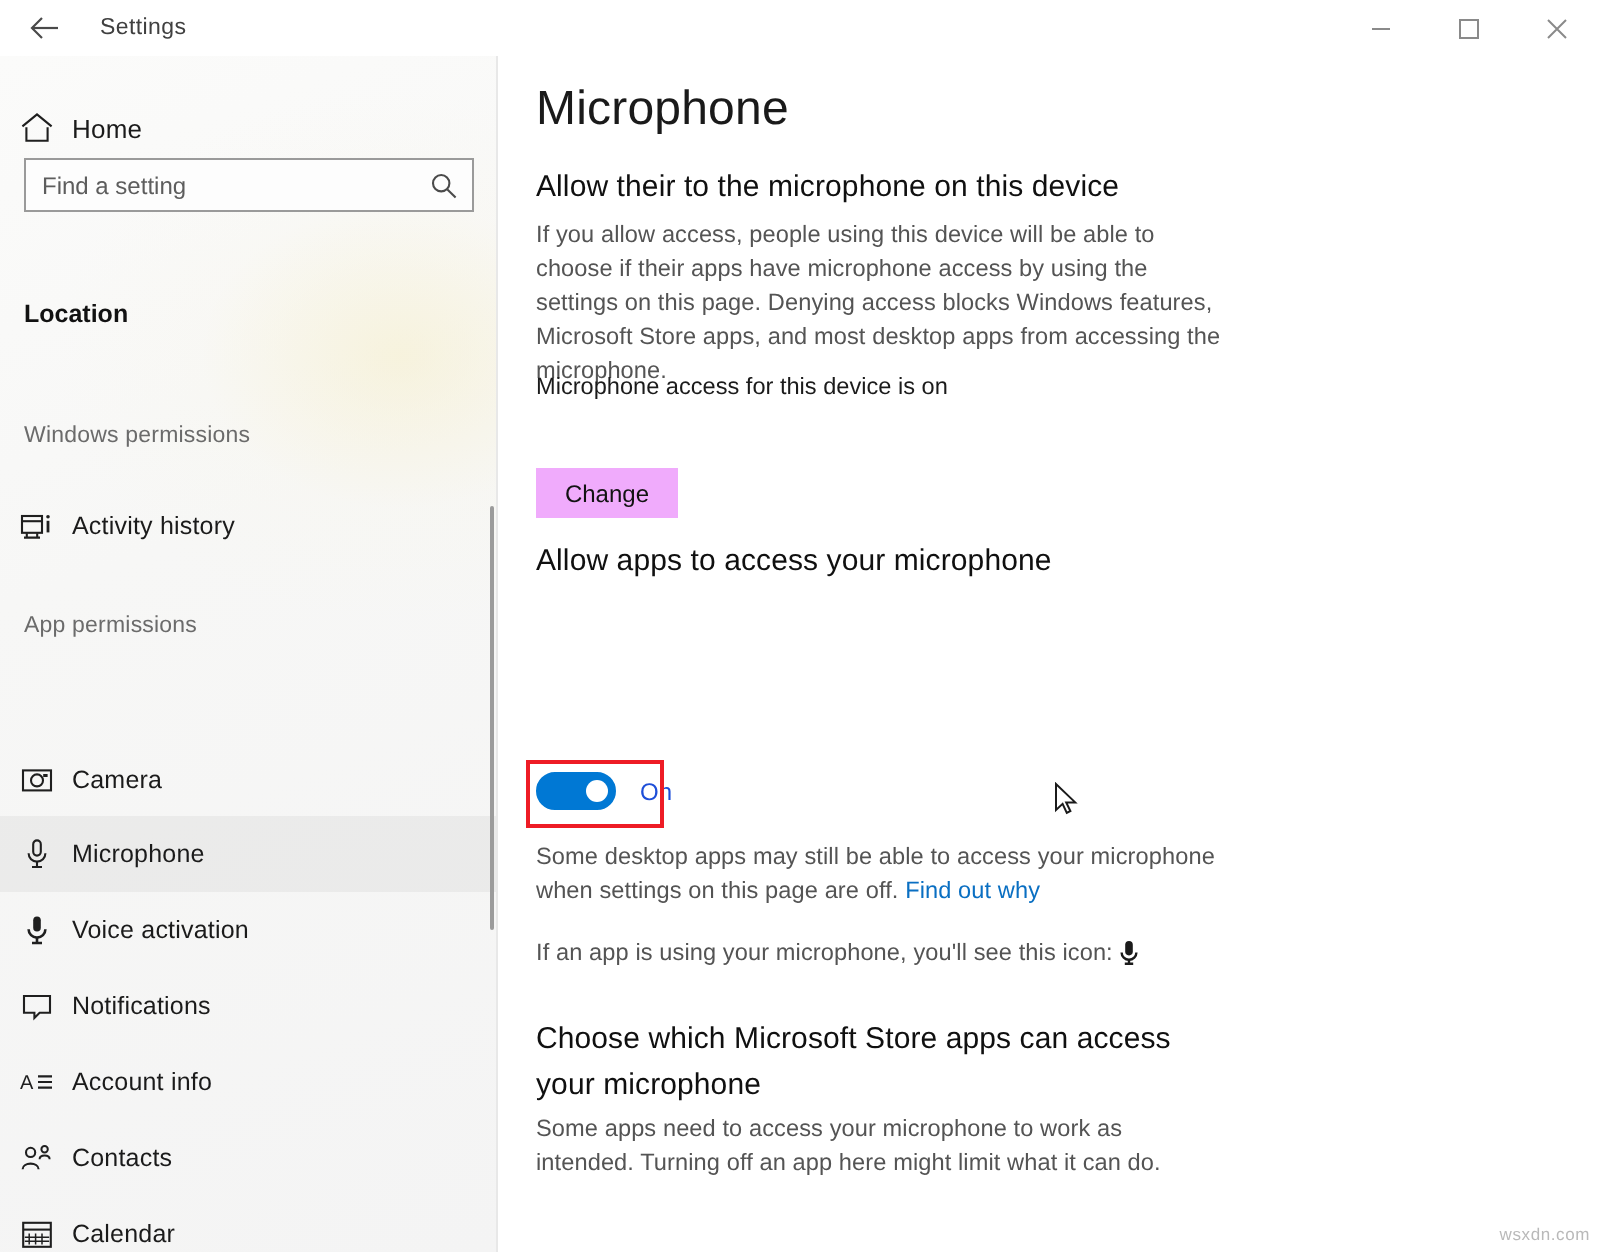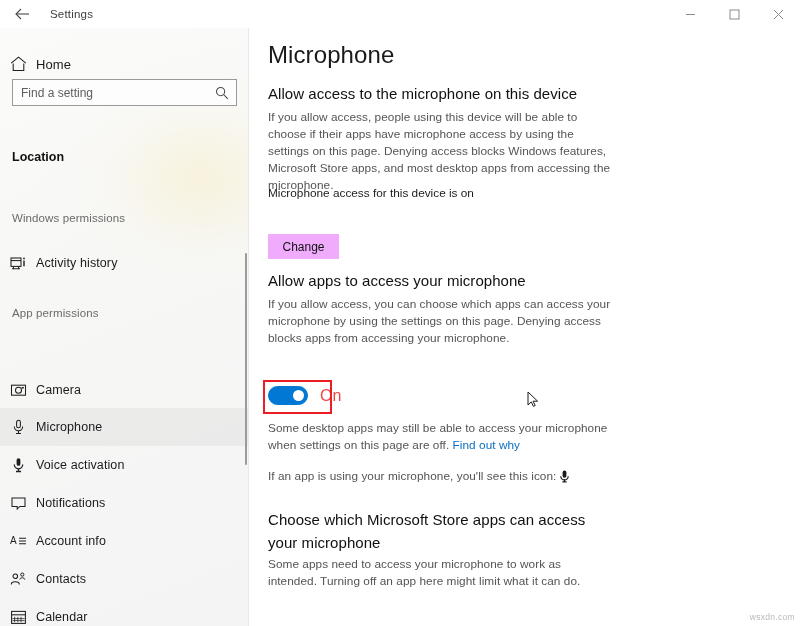--- a/index.html
+++ b/index.html
@@ -168,21 +168,21 @@
     border-radius: 10px;
     background: #0078d4;
     border: 1px solid #0078d4;
   }
   #toggle-knob {
     position: absolute; right: 3px; top: 3px;
     width: 11px; height: 11px; border-radius: 50%;
     background: #ffffff;
   }
   #toggle-label {
-    margin-left: 12px; font-size: 16px; color: #ef4444;
+    margin-left: 12px; font-size: 12px; color: #1d4ed8;
   }
   #cursor {
     position: absolute; left: 278px; top: 363px;
     width: 12px; height: 17px;
     pointer-events: none;
     z-index: 30;
   }
 
   .link {
     color: #0a6fc2; text-decoration: none;
@@ -348,27 +348,26 @@
     </div>
 
     <div id="sb-scrollbar"></div>
   </div>
   <div id="sidebar-edge"></div>
 
   <div id="content">
 
     <div id="page-title">Microphone</div>
 
-    <div class="sec-head" style="top:57px">Allow access to the microphone on this device</div>
+    <div class="sec-head" style="top:57px">Allow their to the microphone on this device</div>
     <div class="body-txt" style="top:81px; width:344px;">If you allow access, people using this device will be able to choose if their apps have microphone access by using the settings on this page. Denying access blocks Windows features, Microsoft Store apps, and most desktop apps from accessing the microphone.</div>
     <div class="strong-txt" style="top:157px">Microphone access for this device is on</div>
     <button id="change-btn">Change</button>
 
     <div class="sec-head" style="top:244px">Allow apps to access your microphone</div>
-    <div class="body-txt" style="top:268px; width:344px;">If you allow access, you can choose which apps can access your microphone by using the settings on this page. Denying access blocks apps from accessing your microphone.</div>
 
     <div id="toggle-row">
       <span id="toggle-switch">
         <span id="toggle-knob"></span>
       </span>
       <span id="toggle-label">On</span>
     </div>
     <div id="toggle-annot"></div>
     <svg id="cursor" viewBox="0 0 12 17" aria-hidden="true">
       <path d="M1 1 L1 14 L4.3 10.9 L6.4 15.4 L8.2 14.5 L6.1 10.2 L10.6 10.2 Z" fill="#ffffff" stroke="#1b1b1b" stroke-width="1"></path>

